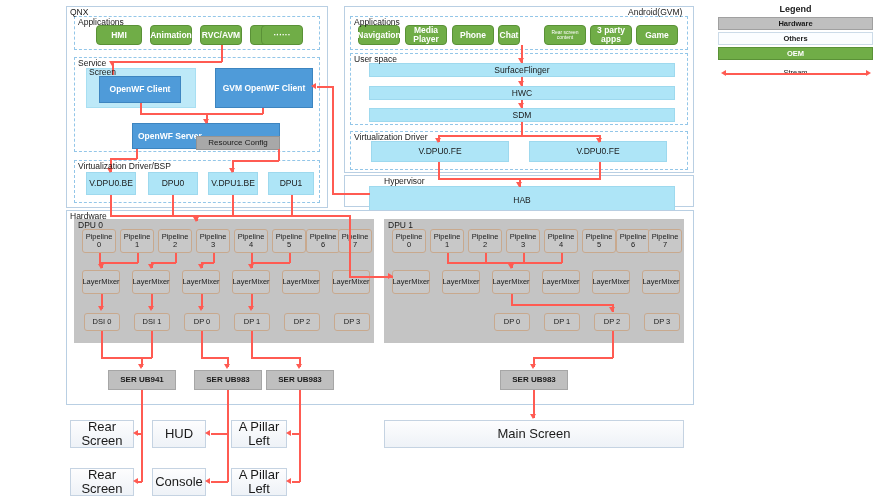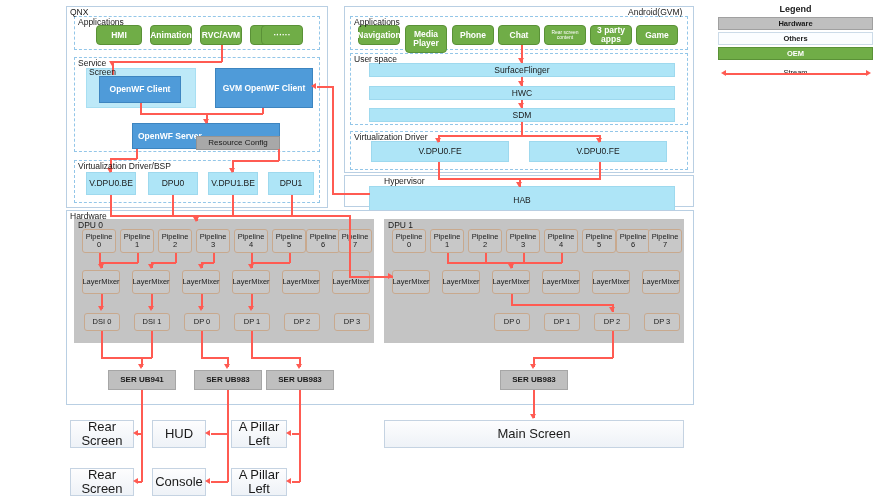--- a/index.html
+++ b/index.html
@@ -132,23 +132,23 @@
 <div class="box lightblue" style="left:148px; top:172px; width:50px; height:23px;">DPU0</div>
 <div class="box lightblue" style="left:208px; top:172px; width:50px; height:23px;">V.DPU1.BE</div>
 <div class="box lightblue" style="left:268px; top:172px; width:46px; height:23px;">DPU1</div>
 
 <div class="solidpanel" style="left:344px; top:6px; width:350px; height:167px;"></div>
 <div class="panel-label" style="left:628px; top:7px;">Android(GVM)</div>
 
 <div class="dashpanel" style="left:350px; top:16px; width:338px; height:34px;"></div>
 <div class="panel-label" style="left:354px; top:17px;">Applications</div>
 <div class="box green" style="left:358px; top:25px; width:42px; height:20px;">Navigation</div>
-<div class="box green" style="left:405px; top:25px; width:42px; height:28px;">Media Player</div>
+<div class="box green" style="left:405px; top:25px; width:42px; height:20px;">Media Player</div>
 <div class="box green" style="left:452px; top:25px; width:42px; height:20px;">Phone</div>
-<div class="box green" style="left:498px; top:25px; width:42px; height:20px;">Chat</div>
+<div class="box green" style="left:498px; top:25px; width:22px; height:20px;">Chat</div>
 <div class="box green" style="left:544px; top:25px; width:42px; height:20px; font-size:5px; font-weight:normal;">Rear screen content</div>
 <div class="box green" style="left:590px; top:25px; width:42px; height:20px;">3 party apps</div>
 <div class="box green" style="left:636px; top:25px; width:42px; height:20px;">Game</div>
 
 <div class="dashpanel" style="left:350px; top:53px; width:338px; height:72px;"></div>
 <div class="panel-label" style="left:354px; top:54px;">User space</div>
 <div class="box lightblue" style="left:369px; top:63px; width:306px; height:14px;">SurfaceFlinger</div>
 <div class="box lightblue" style="left:369px; top:86px; width:306px; height:14px;">HWC</div>
 <div class="box lightblue" style="left:369px; top:108px; width:306px; height:14px;">SDM</div>
 

